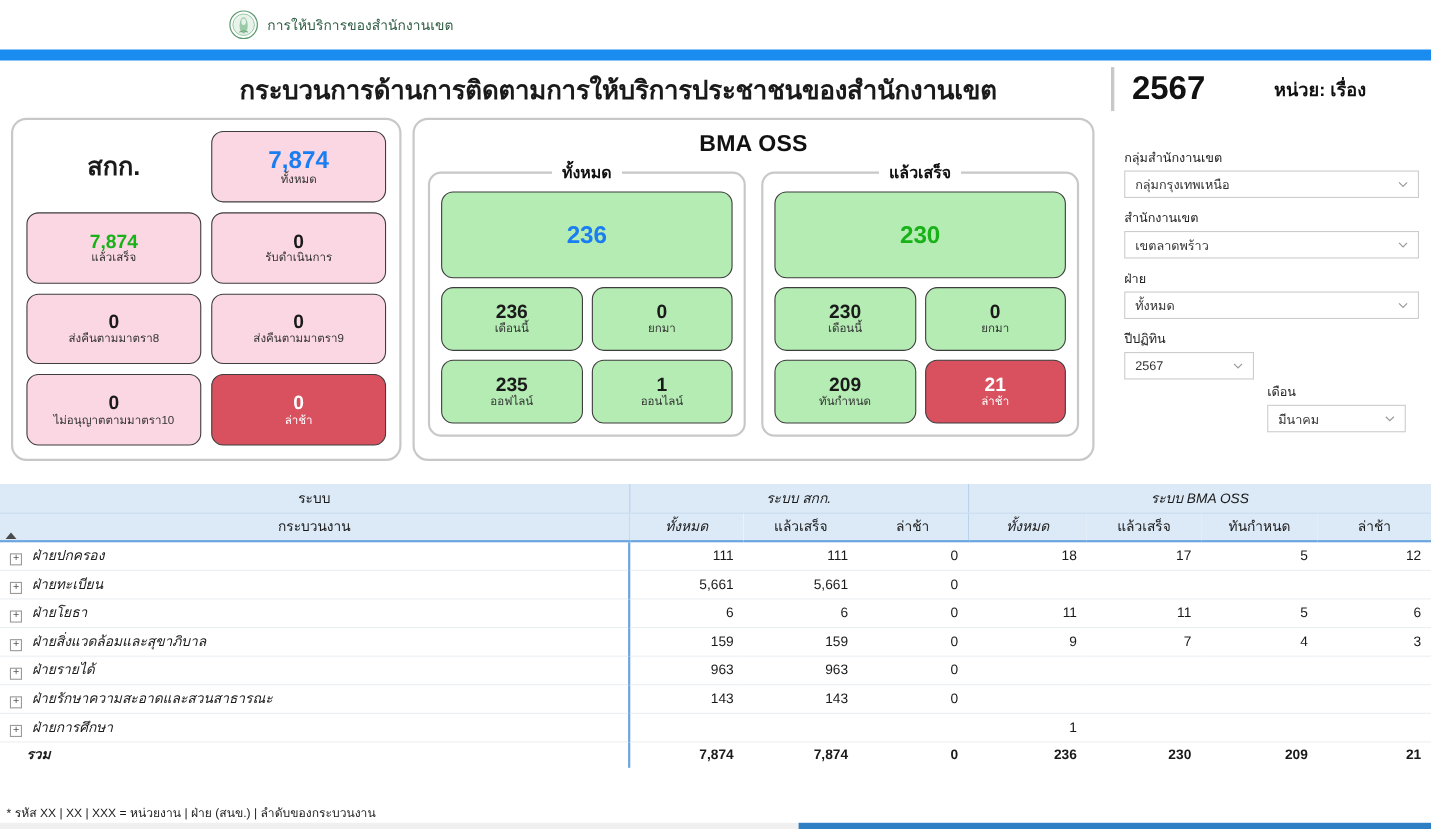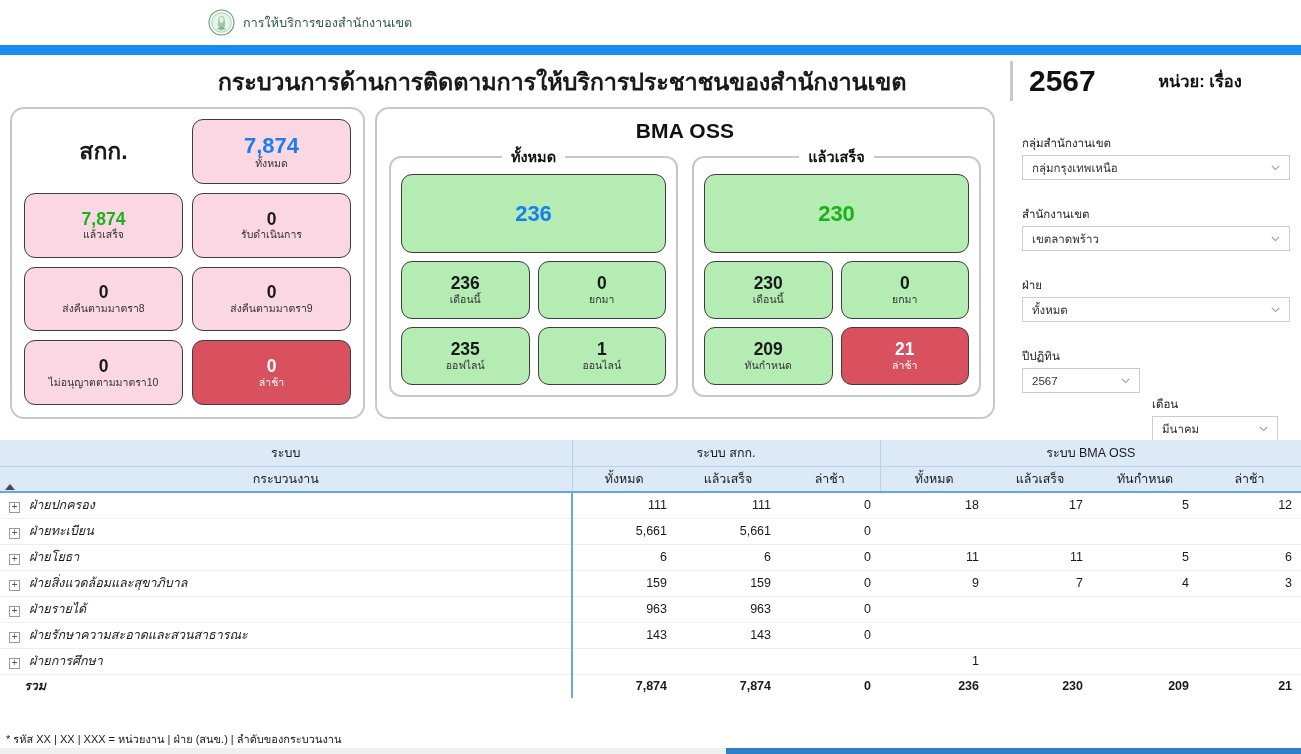--- a/index.html
+++ b/index.html
@@ -89,21 +89,21 @@
   }
   .grp-grid {
     display: grid; grid-template-columns: 1fr 1fr;
     grid-template-rows: 1.35fr 1fr 1fr; gap: 8px; height: 100%;
   }
   .span2 { grid-column: 1 / span 2; }
 
   
   .filters { position: absolute; left: 1022px; top: 134px; width: 268px; }
   .f-label { font-size: 11.5px; color: #222; margin-bottom: 3px; }
-  .f-group { margin-bottom: 25px; }
+  .f-group { margin-bottom: 9px; }
   .select {
     height: 25px; border: 1px solid #ccc; background: #fff;
     display: flex; align-items: center; justify-content: space-between;
     padding: 0 8px 0 9px; font-size: 11.5px; color: #333; text-align: right;
   }
   .chev { width: 11px; height: 11px; flex: 0 0 11px; color: #8a8a8a; }
   .f-row { display: flex; gap: 12px; }
   .f-row .f-group { margin-bottom: 0; }
   .f-col-year { width: 118px; }
   .f-col-month { width: 126px; margin-top: 48px; }
@@ -116,21 +116,21 @@
     padding: 0 9px; height: 26px;
   }
   .hdr-top th {
     background: #dce9f7; text-align: center; font-size: 13px;
     border-bottom: 1px solid #b9d2ec; height: 27px;
   }
   .hdr-sub th {
     background: #dce9f7; text-align: center; font-size: 13px;
     border-bottom: 2px solid #6aa5e0; height: 28px; position: relative;
   }
-  .hdr-top th.sep-l, .hdr-sub th.sep-l { border-left: 1px solid #b9d2ec; }
+  .hdr-top th.sep-l, .hdr-sub th.sep-l { border-left: 1px solid #b9d2ec; font-style: italic; }
   .sortmark {
     position: absolute; left: 5px; bottom: 1px;
     width: 0; height: 0; border-left: 5px solid transparent;
     border-right: 5px solid transparent; border-bottom: 6px solid #4a4a4a;
   }
   tbody tr td { border-bottom: 1px solid #eceff2; }
   tbody tr td.namecell { text-align: left; font-style: italic; }
   tbody tr td.numcell { text-align: right; }
   td.firstnum { border-left: 2px solid #6aa5e0; }
   .expander {

